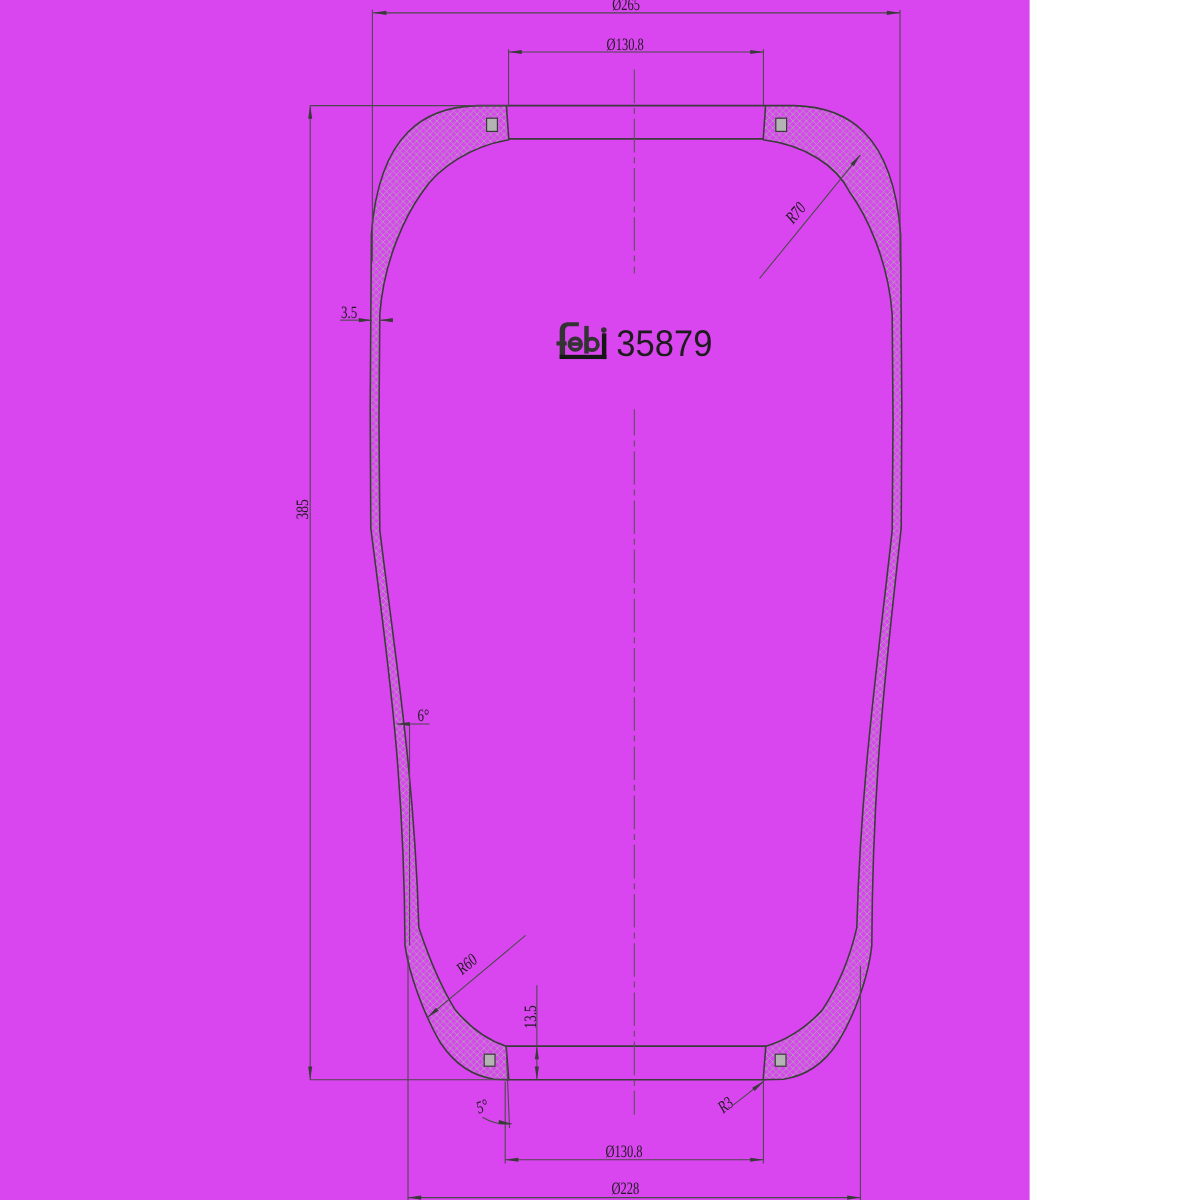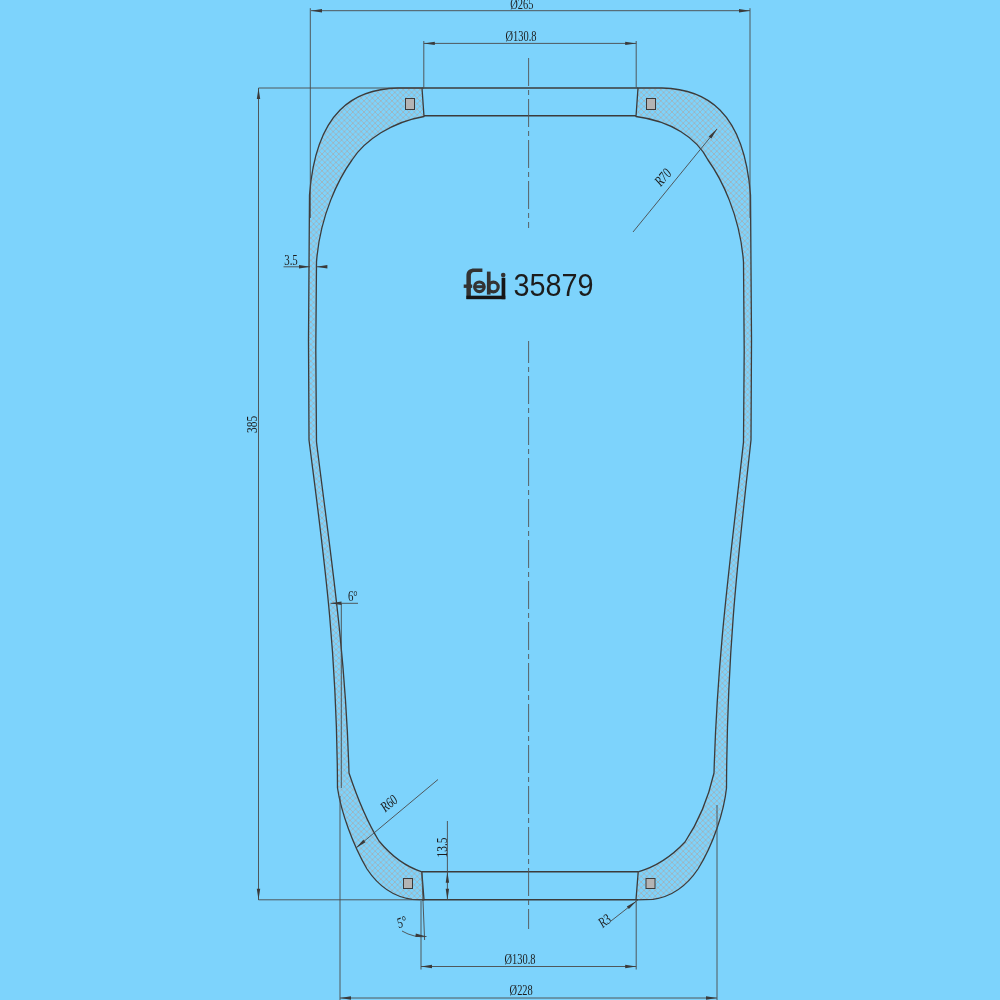--- a/index.html
+++ b/index.html
@@ -1,16 +1,16 @@
 <!DOCTYPE html>
 <html><head>
 <meta charset="utf-8">
 <style>
   html,body{margin:0;padding:0;background:#ffffff;}
-  #wrap{width:1000px;height:1000px;position:relative;background:#7dd3fc;}
+  #wrap{width:858px;height:1000px;position:relative;background:#d946ef;}
   svg{display:block;}
   text{font-family:"Liberation Serif",serif;fill:#1c1c1c;}
 </style>
 </head>
 <body>
 <div id="wrap">
 <svg width="1000" height="1000" viewBox="0 0 1000 1000" xmlns="http://www.w3.org/2000/svg">
   <defs>
     <pattern id="xh" width="5.6" height="5.6" patternUnits="userSpaceOnUse">
       <path d="M0,0 L5.6,5.6 M5.6,0 L0,5.6" stroke="#a9a9a9" stroke-width="0.7" fill="none"></path>

